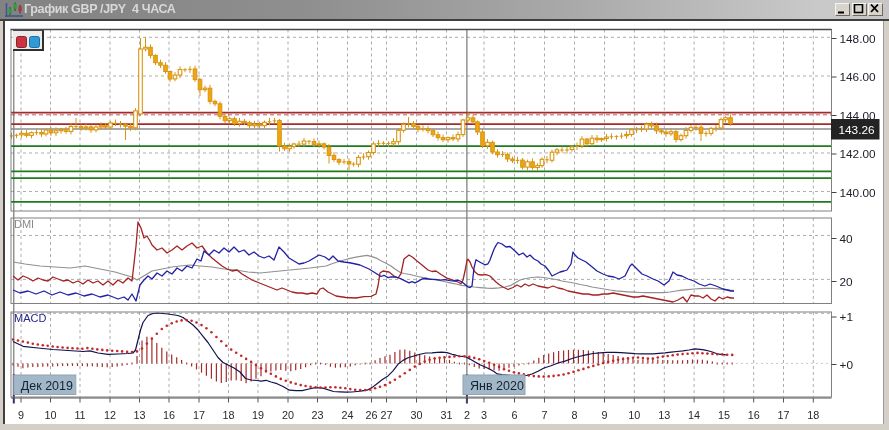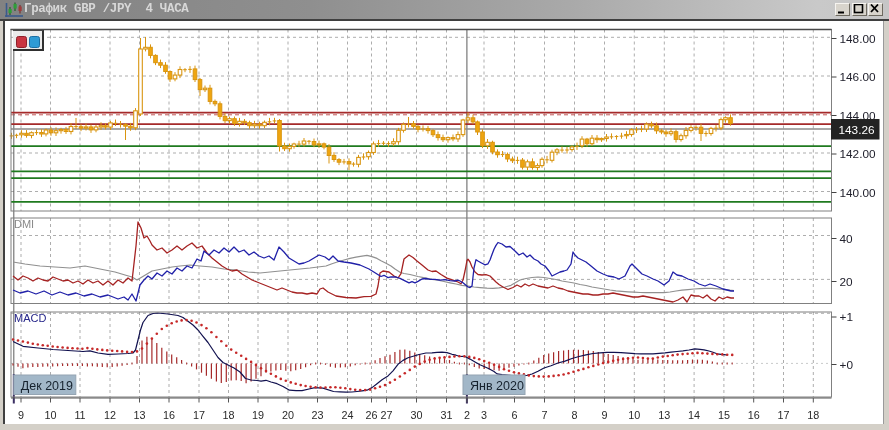--- a/index.html
+++ b/index.html
@@ -1,17 +1,17 @@
 <!DOCTYPE html>
 <html><head><meta charset="utf-8"><style>
 *{margin:0;padding:0;box-sizing:border-box}
 body{width:889px;height:430px;overflow:hidden;font-family:"Liberation Sans",sans-serif;background:#D4D0C8}
 #win{position:relative;width:889px;height:430px}
 #title{position:absolute;left:0;top:0;width:889px;height:18.5px;
- background:linear-gradient(90deg,#828282 0%,#8f8f8f 35%,#aaa 65%,#c9c9c9 92%,#c6c6c6 100%);font-family:Liberation Mono, monospace;}
+ background:linear-gradient(90deg,#828282 0%,#8f8f8f 35%,#aaa 65%,#c9c9c9 92%,#c6c6c6 100%);}
 #title .txt{position:absolute;left:24px;top:2px;font-size:12.5px;font-weight:bold;color:#D8D8D8;letter-spacing:-0.35px}
 #tbline{position:absolute;left:0;top:18.5px;width:889px;height:2px;background:#3F3F3F}
 #client{position:absolute;left:3px;top:20.5px;width:881px;height:403px;background:#fff;border-left:2px solid #404040;border-right:1px solid #9a9a9a}
 .wbtn{position:absolute;top:2.5px;width:15px;height:13.5px;background:#D8D4CC;
  border-top:1.5px solid #F6F4F0;border-left:1.5px solid #F6F4F0;border-right:1.5px solid #6E6A60;border-bottom:1.5px solid #6E6A60;}
 svg{position:absolute;left:0;top:0}
 #legend{position:absolute;left:13px;top:29.5px;width:30.5px;height:21px;background:#EAEAEA;
  border-right:2px solid #2F2F2F;border-bottom:2px solid #2F2F2F;border-top:1.5px solid #4A4A4A}
 .lb{position:absolute;top:5.5px;width:11.5px;height:11.5px;border-radius:2.5px}
 </style></head><body>

